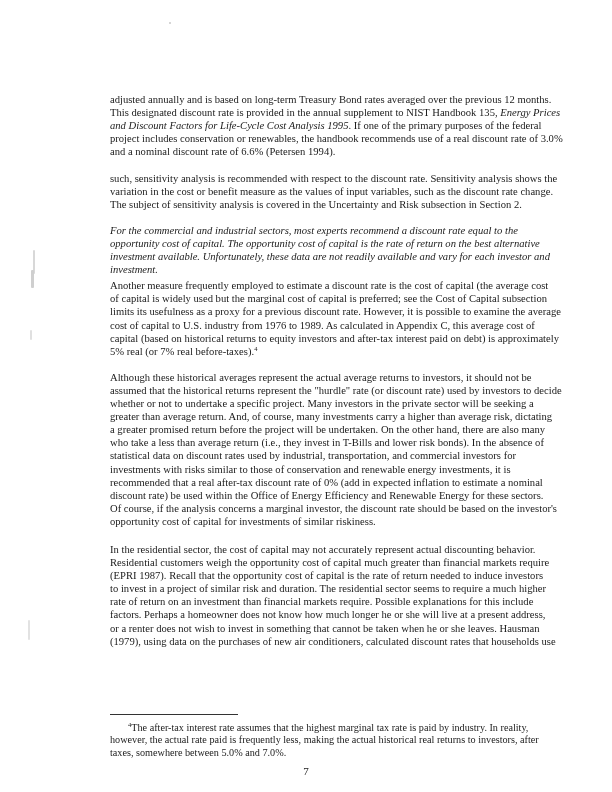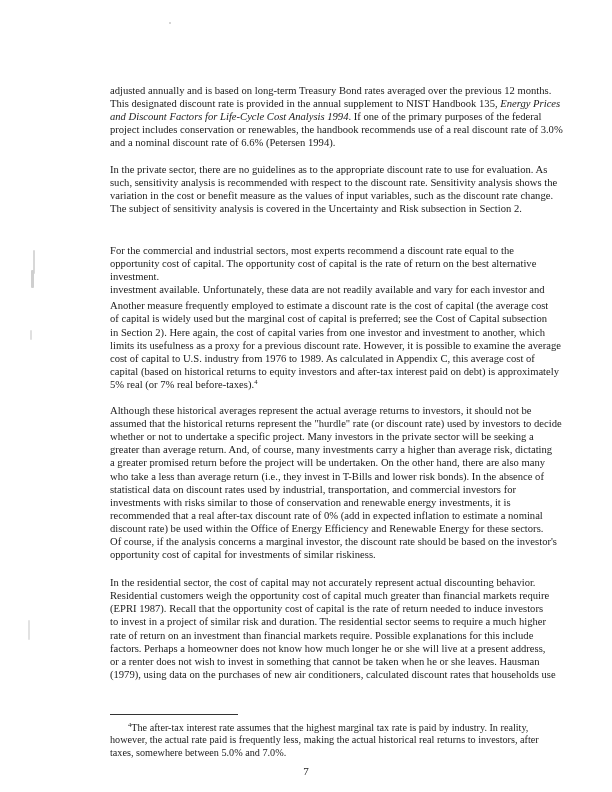--- a/index.html
+++ b/index.html
@@ -26,44 +26,42 @@
 <body>
 
 <div class="page">
 
   <div class="scan-noise" style="left:169px;top:22px;width:2px;height:2px;"></div>
   <div class="scan-noise" style="left:33px;top:250px;width:2px;height:24px;border-radius:1px;background:#d8d8d8;"></div>
   <div class="scan-noise" style="left:31px;top:270px;width:3px;height:18px;border-radius:1px;background:#cfcfcf;"></div>
   <div class="scan-noise" style="left:30px;top:330px;width:2px;height:10px;border-radius:1px;background:#e0e0e0;"></div>
   <div class="scan-noise" style="left:28px;top:620px;width:2px;height:20px;border-radius:1px;background:#e2e2e2;"></div>
 
-  <div class="text-block" id="body-text" style="top:84px;">
+  <div class="text-block" id="body-text" style="top:93px;">
       <div class="para">
         <span class="line">adjusted annually and is based on long-term Treasury Bond rates averaged over the previous 12 months.</span>
         <span class="line">This designated discount rate is provided in the annual supplement to NIST Handbook 135, <i>Energy Prices</i></span>
-        <span class="line"><i>and Discount Factors for Life-Cycle Cost Analysis 1994</i>.  If one of the primary purposes of the federal</span>
+        <span class="line"><i>and Discount Factors for Life-Cycle Cost Analysis 1995</i>.  If one of the primary purposes of the federal</span>
         <span class="line">project includes conservation or renewables, the handbook recommends use of a real discount rate of 3.0%</span>
         <span class="line last">and a nominal discount rate of 6.6% (Petersen 1994).</span>
       </div>
       <div class="para" style="margin-top: 13.1px;">
-        <span class="line">In the private sector, there are no guidelines as to the appropriate discount rate to use for evaluation.  As</span>
         <span class="line">such, sensitivity analysis is recommended with respect to the discount rate.  Sensitivity analysis shows the</span>
         <span class="line">variation in the cost or benefit measure as the values of input variables, such as the discount rate change.</span>
         <span class="line last">The subject of sensitivity analysis is covered in the Uncertainty and Risk subsection in Section 2.</span>
       </div>
-      <div class="para" style="margin-top: 29px;">
+      <div class="para" style="margin-top: 13px; font-style: italic;">
         <span class="line">For the commercial and industrial sectors, most experts recommend a discount rate equal to the</span>
         <span class="line">opportunity cost of capital.  The opportunity cost of capital is the rate of return on the best alternative</span>
+        <span class="line">investment available.  Unfortunately, these data are not readily available and vary for each investor and</span>
         <span class="line last">investment.</span>
-        <span class="line">investment available.  Unfortunately, these data are not readily available and vary for each investor and</span>
       </div>
       <div class="para" style="margin-top: 3px;">
         <span class="line">Another measure frequently employed to estimate a discount rate is the cost of capital (the average cost</span>
         <span class="line">of capital is widely used but the marginal cost of capital is preferred; see the Cost of Capital subsection</span>
-        <span class="line">in Section 2).  Here again, the cost of capital varies from one investor and investment to another, which</span>
         <span class="line">limits its usefulness as a proxy for a previous discount rate.  However, it is possible to examine the average</span>
         <span class="line">cost of capital to U.S. industry from 1976 to 1989.  As calculated in Appendix C, this average cost of</span>
         <span class="line">capital (based on historical returns to equity investors and after-tax interest paid on debt) is approximately</span>
         <span class="line last">5% real (or 7% real before-taxes).<sup>4</sup></span>
       </div>
       <div class="para" style="margin-top: 13.1px;">
         <span class="line">Although these historical averages represent the actual average returns to investors, it should not be</span>
         <span class="line">assumed that the historical returns represent the "hurdle" rate (or discount rate) used by investors to decide</span>
         <span class="line">whether or not to undertake a specific project.  Many investors in the private sector will be seeking a</span>
         <span class="line">greater than average return.  And, of course, many investments carry a higher than average risk, dictating</span>

